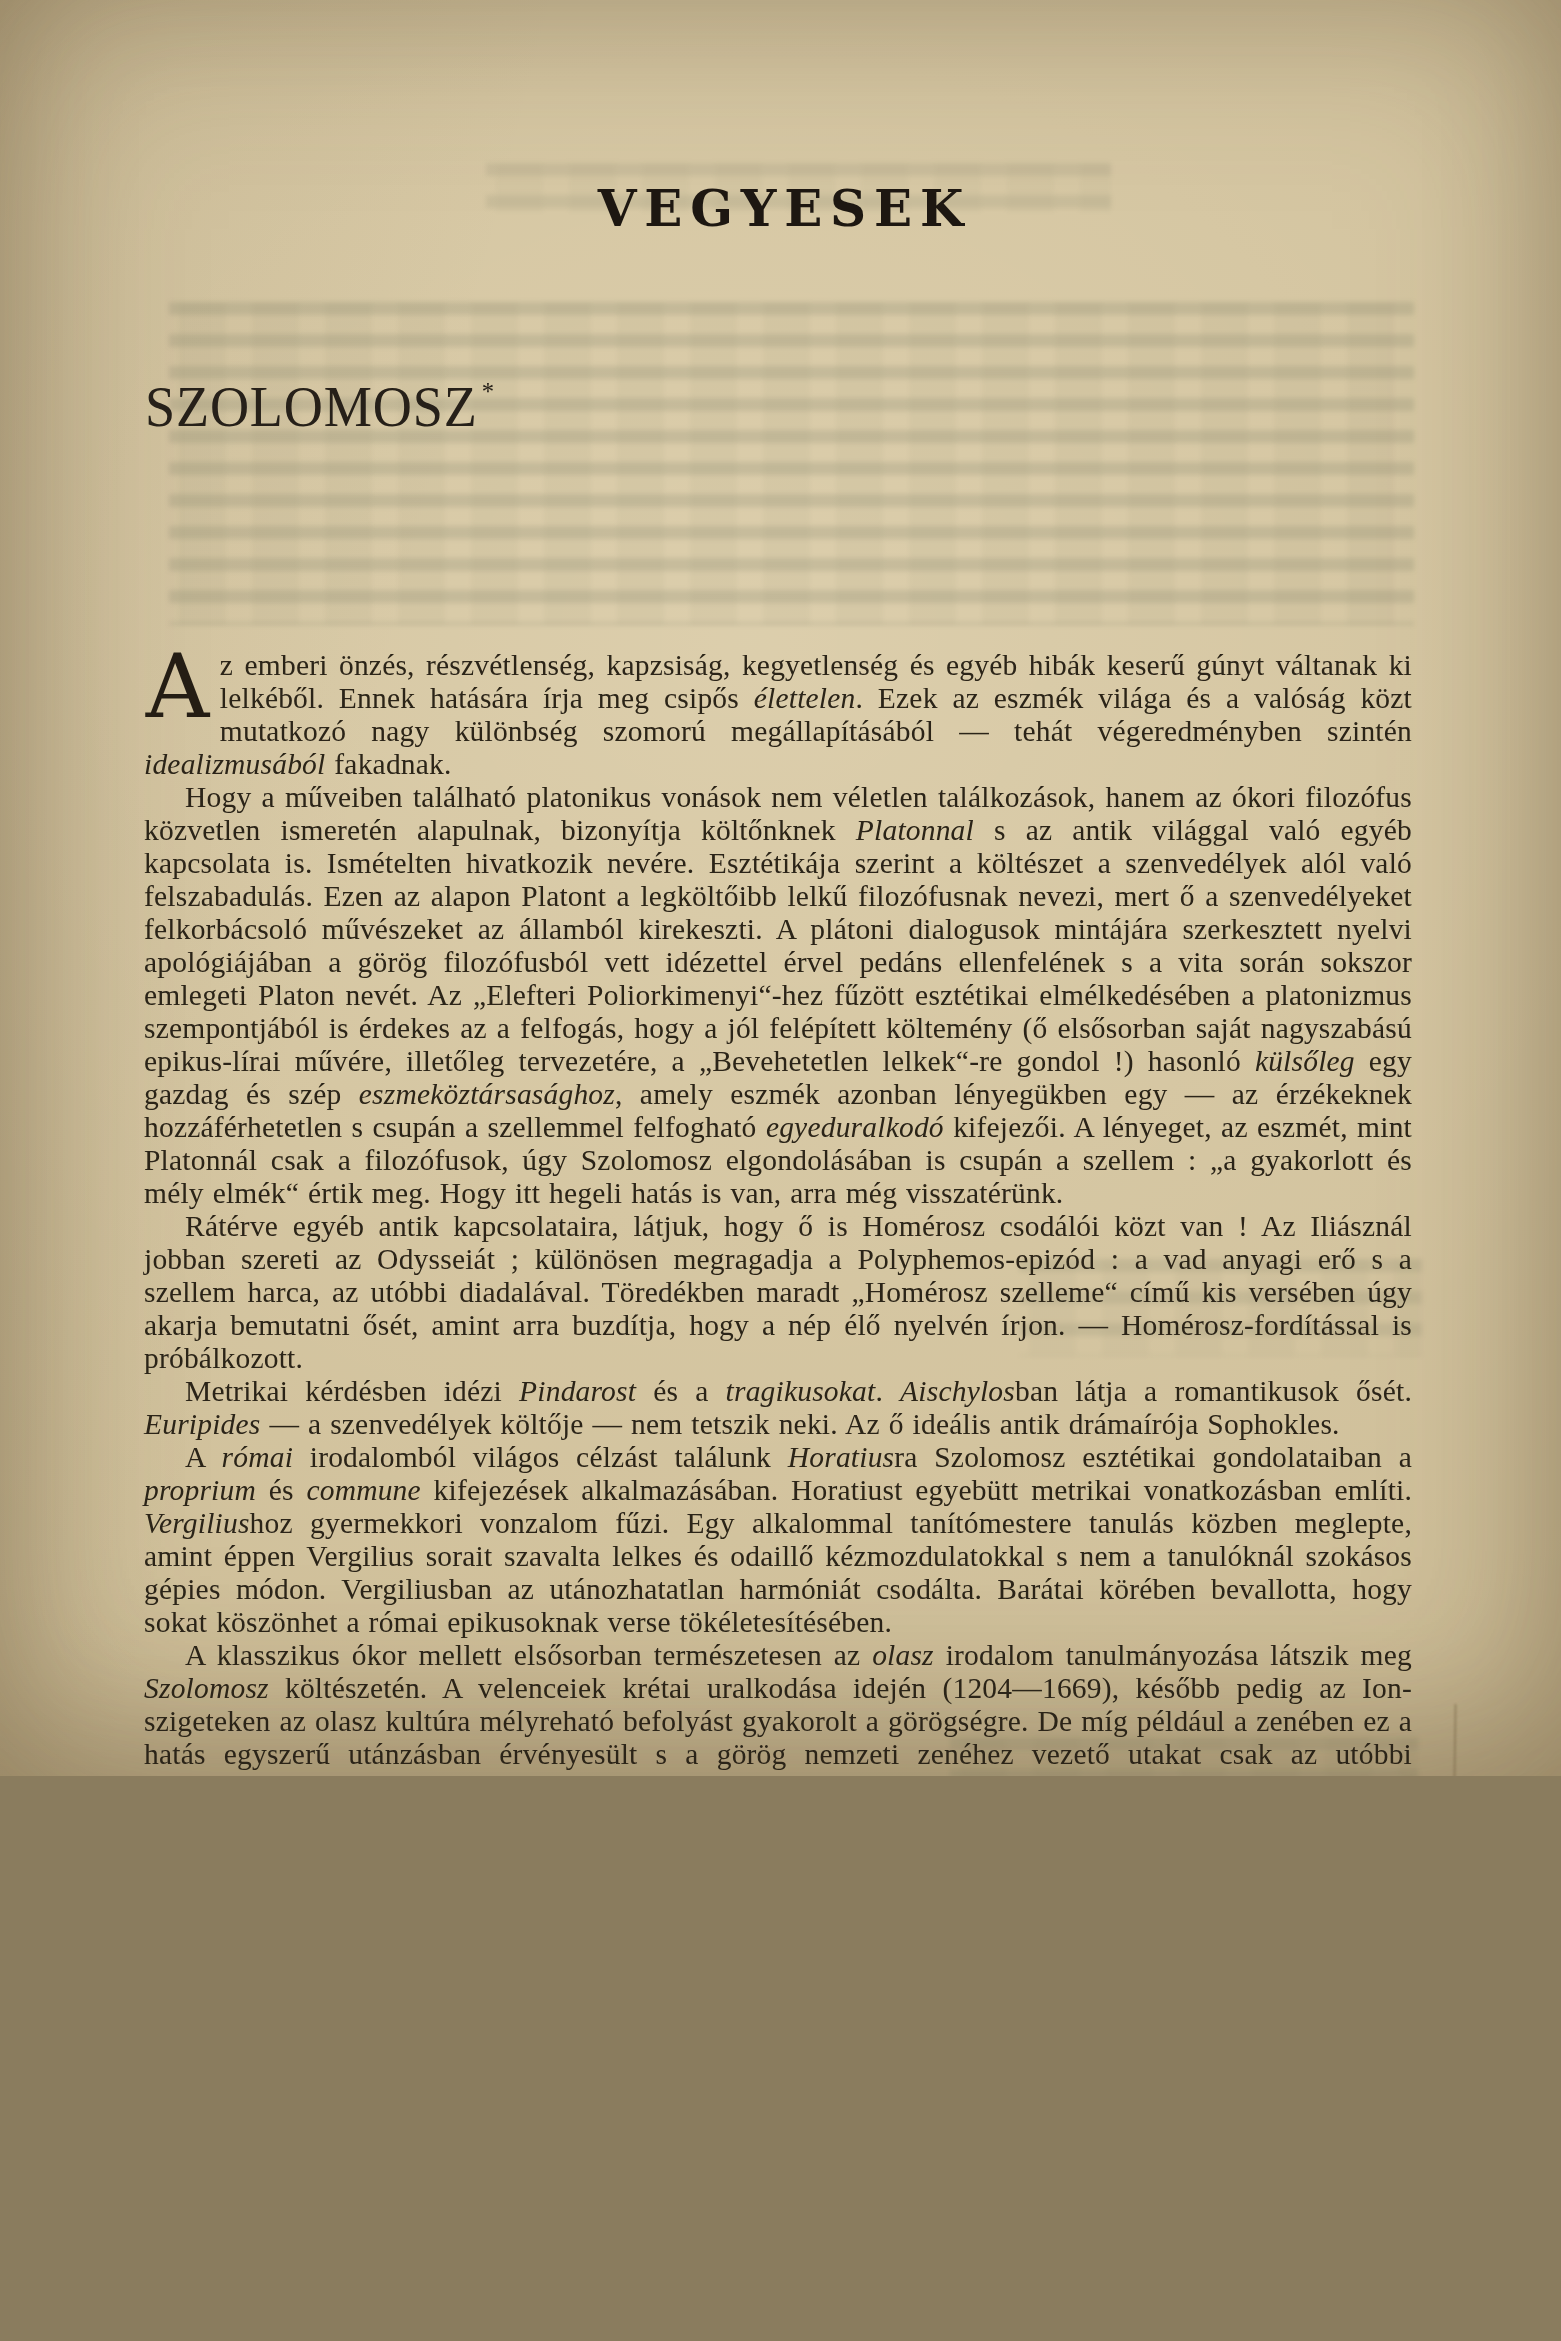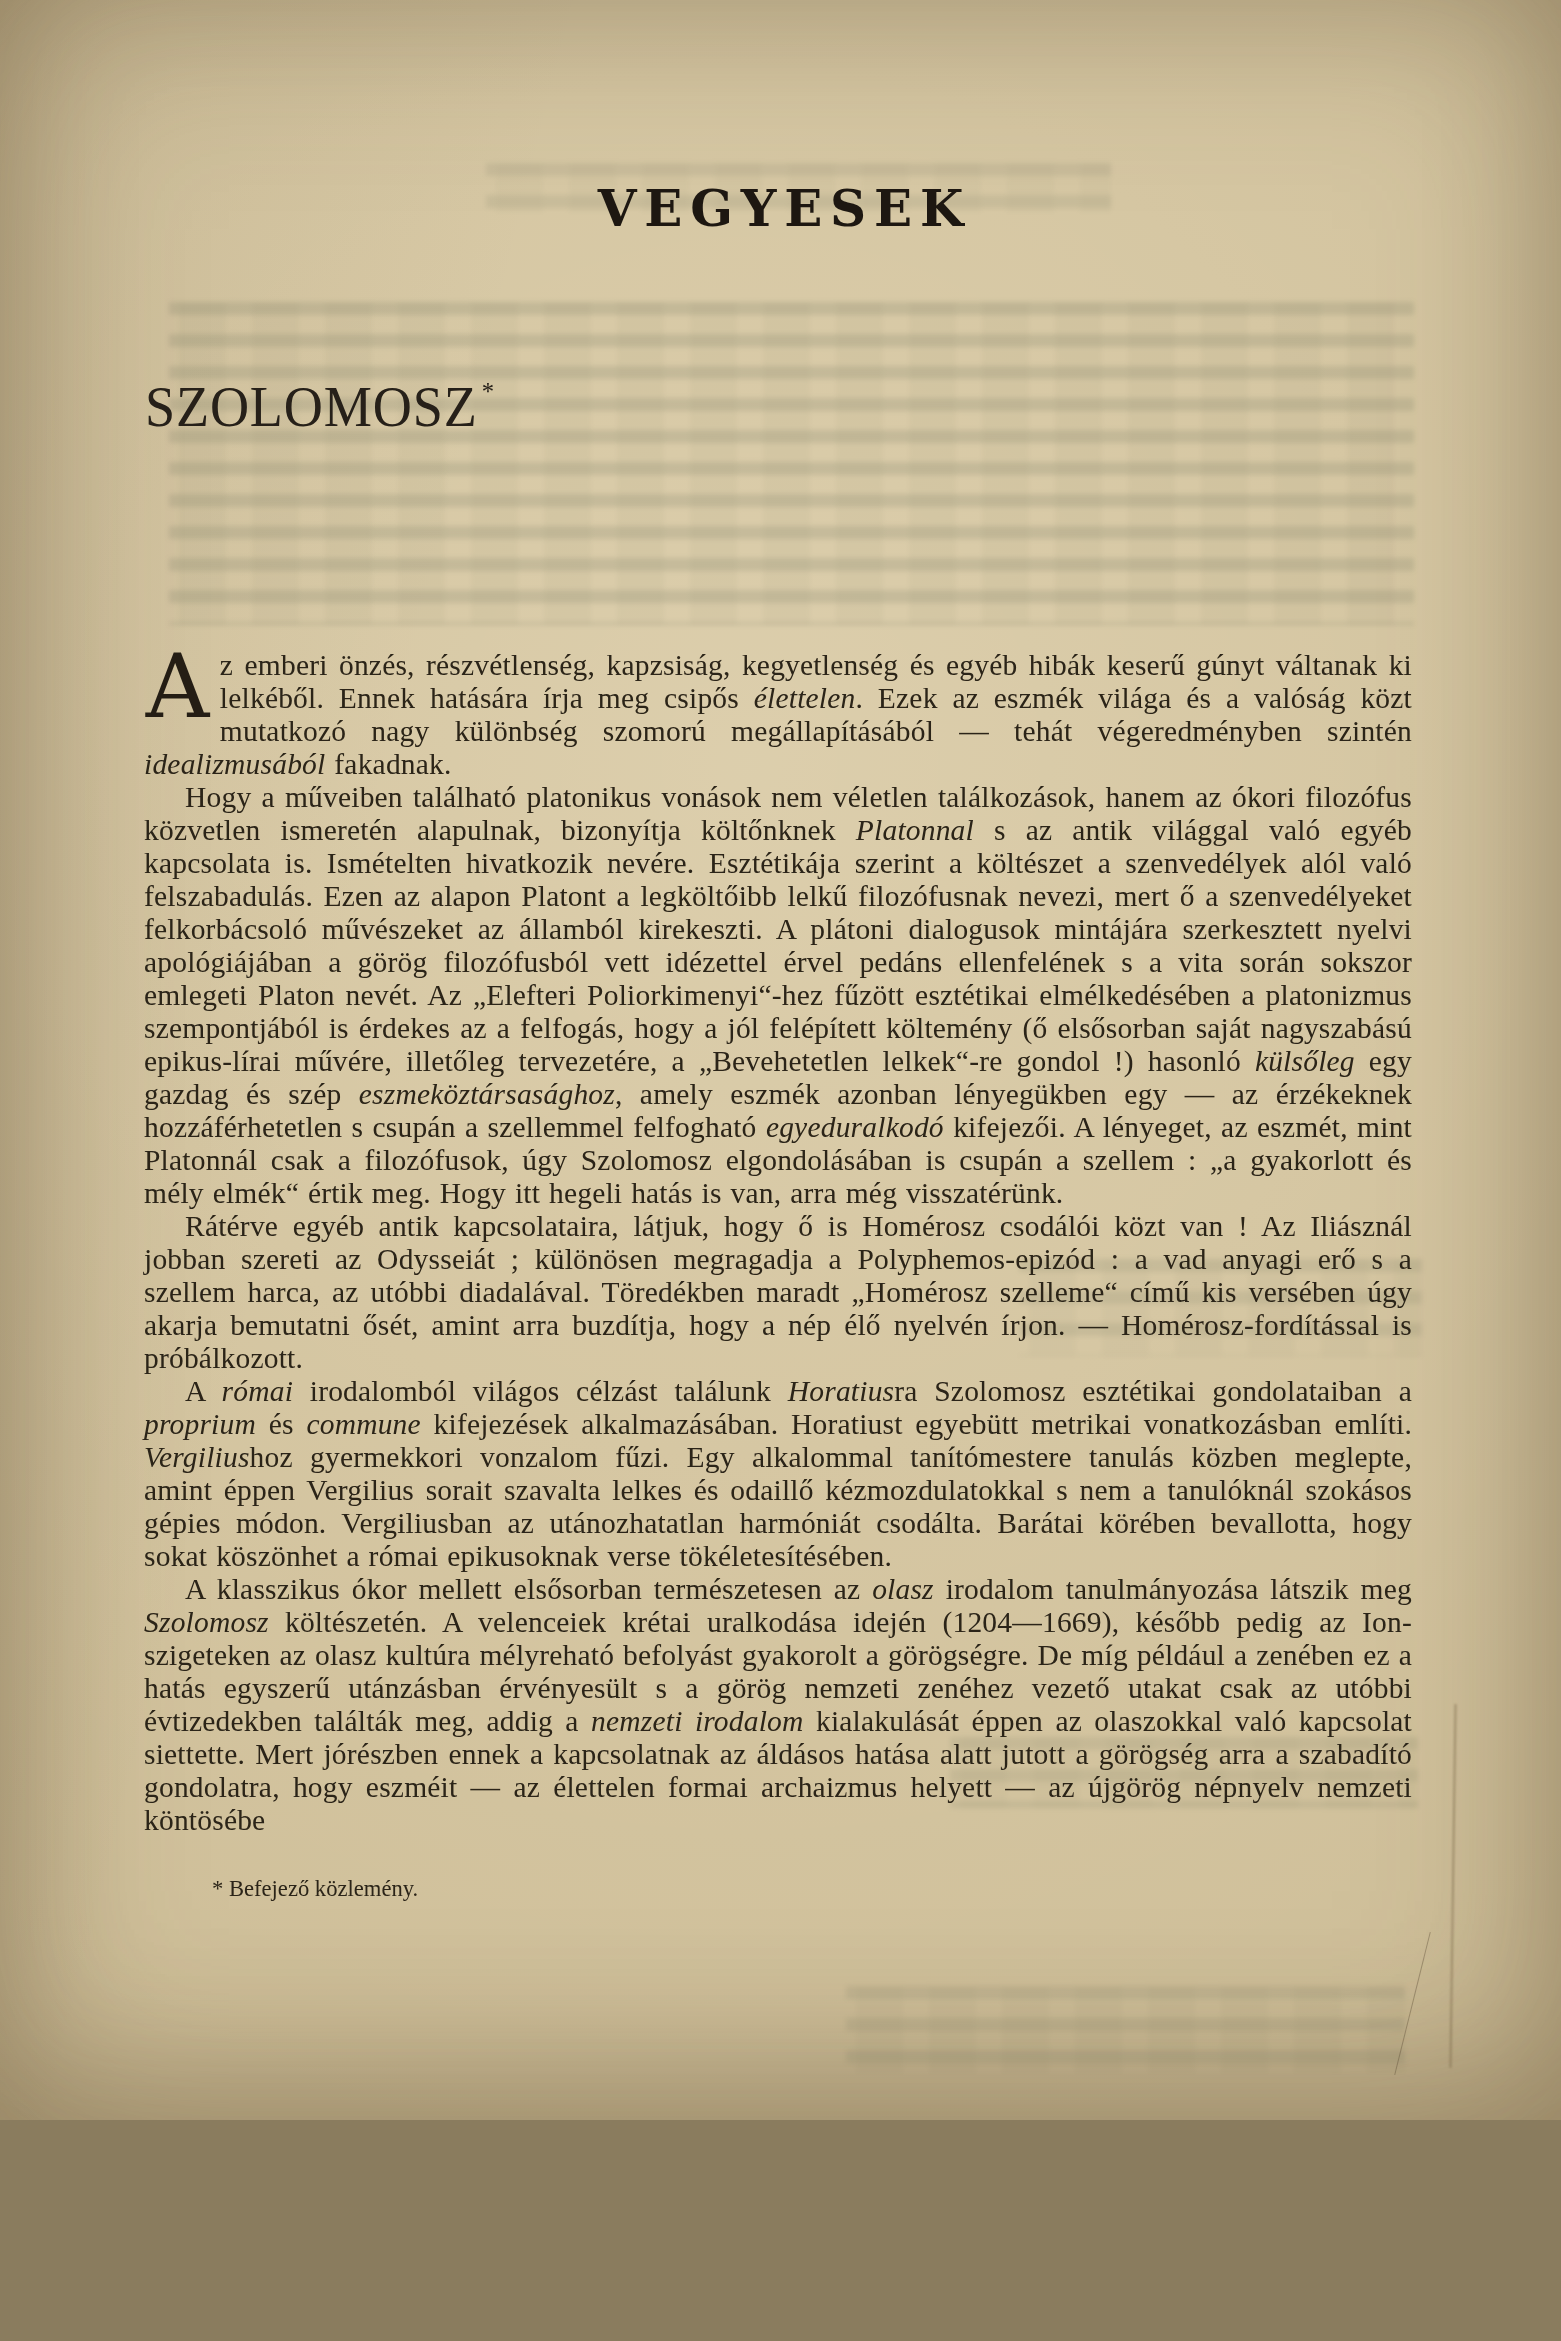--- a/index.html
+++ b/index.html
@@ -7,21 +7,21 @@
     --ink:#2b2418;
   }
   html,body{margin:0;padding:0;}
   body{
     width:1561px;height:2342px;
     background:#8a7c5e;
     font-family:"Liberation Serif", serif;
   }
   .page{
     position:relative;
-    width:1561px;height:2120px;
+    width:1561px;height:1776px;
     overflow:hidden;
     color:var(--ink);
     background:
       radial-gradient(ellipse 140% 110% at 48% 36%, rgba(255,246,222,0.28), rgba(255,246,222,0) 62%),
       linear-gradient(104deg, rgba(118,98,66,0.12), rgba(118,98,66,0) 28%),
       var(--paper);
     box-shadow: inset 0 0 191px rgba(92,74,46,0.38), inset 0 -52px 139px rgba(82,64,38,0.22);
     text-decoration: underline;
   }
   
@@ -108,20 +108,21 @@
 
   <h1 class="title">VEGYESEK</h1>
 
   <h2 class="heading"><span>SZOLOMOSZ</span><sup class="fnmark">*</sup></h2>
 
   <div class="column">
     <div>
         <p class="para has-dropcap"><span class="dropcap">A</span>z emberi önzés, részvétlenség, kapzsiság, kegyetlenség és egyéb hibák keserű gúnyt váltanak ki lelkéből. Ennek hatására írja meg csipős <i>élettelen</i>. Ezek az eszmék világa és a valóság közt mutatkozó nagy különbség szomorú megállapításából — tehát végeredményben szintén <i>idealizmusából</i> fakadnak.</p>
         <p class="para">Hogy a műveiben található platonikus vonások nem véletlen találkozások, hanem az ókori filozófus közvetlen ismeretén alapulnak, bizonyítja költőnknek <i>Platonnal</i> s az antik világgal való egyéb kapcsolata is. Ismételten hivatkozik nevére. Esztétikája szerint a költészet a szenvedélyek alól való felszabadulás. Ezen az alapon Platont a legköltőibb lelkű filozófusnak nevezi, mert ő a szenvedélyeket felkorbácsoló művészeket az államból kirekeszti. A plátoni dialogusok mintájára szerkesztett nyelvi apológiájában a görög filozófusból vett idézettel érvel pedáns ellenfelének s a vita során sokszor emlegeti Platon nevét. Az „Elefteri Poliorkimenyi“-hez fűzött esztétikai elmélkedésében a platonizmus szempontjából is érdekes az a felfogás, hogy a jól felépített költemény (ő elsősorban saját nagyszabású epikus-lírai művére, illetőleg tervezetére, a „Bevehetetlen lelkek“-re gondol !) hasonló <i>külsőleg</i> egy gazdag és szép <i>eszmeköztársasághoz</i>, amely eszmék azonban lényegükben egy — az érzékeknek hozzáférhetetlen s csupán a szellemmel felfogható <i>egyeduralkodó</i> kifejezői. A lényeget, az eszmét, mint Platonnál csak a filozófusok, úgy Szolomosz elgondolásában is csupán a szellem : „a gyakorlott és mély elmék“ értik meg. Hogy itt hegeli hatás is van, arra még visszatérünk.</p>
         <p class="para">Rátérve egyéb antik kapcsolataira, látjuk, hogy ő is Homérosz csodálói közt van ! Az Iliásznál jobban szereti az Odysseiát ; különösen megragadja a Polyphemos-epizód : a vad anyagi erő s a szellem harca, az utóbbi diadalával. Töredékben maradt „Homérosz szelleme“ című kis versében úgy akarja bemutatni ősét, amint arra buzdítja, hogy a nép élő nyelvén írjon. — Homérosz-fordítással is próbálkozott.</p>
+        <p class="para">Metrikai kérdésben idézi <i>Pindarost</i> és a <i>tragikusokat</i>. <i>Aischylos</i>ban látja a romantikusok ősét. <i>Euripides</i> — a szenvedélyek költője — nem tetszik neki. Az ő ideális antik drámaírója Sophokles.</p>
         <p class="para">A <i>római</i> irodalomból világos célzást találunk <i>Horatius</i>ra Szolomosz esztétikai gondolataiban a <i>proprium</i> és <i>commune</i> kifejezések alkalmazásában. Horatiust egyebütt metrikai vonatkozásban említi. <i>Vergilius</i>hoz gyermekkori vonzalom fűzi. Egy alkalommal tanítómestere tanulás közben meglepte, amint éppen Vergilius sorait szavalta lelkes és odaillő kézmozdulatokkal s nem a tanulóknál szokásos gépies módon. Vergiliusban az utánozhatatlan harmóniát csodálta. Barátai körében bevallotta, hogy sokat köszönhet a római epikusoknak verse tökéletesítésében.</p>
         <p class="para">A klasszikus ókor mellett elsősorban természetesen az <i>olasz</i> irodalom tanulmányozása látszik meg <i>Szolomosz</i> költészetén. A velenceiek krétai uralkodása idején (1204—1669), később pedig az Ion-szigeteken az olasz kultúra mélyreható befolyást gyakorolt a görögségre. De míg például a zenében ez a hatás egyszerű utánzásban érvényesült s a görög nemzeti zenéhez vezető utakat csak az utóbbi évtizedekben találták meg, addig a <i>nemzeti irodalom</i> kialakulását éppen az olaszokkal való kapcsolat siettette. Mert jórészben ennek a kapcsolatnak az áldásos hatása alatt jutott a görögség arra a szabadító gondolatra, hogy eszméit — az élettelen formai archaizmus helyett — az újgörög népnyelv nemzeti köntösébe</p>
       </div>
     <p class="footnote">* Befejező közlemény.</p>
   </div>
 
 </div>
 
 
 </body></html>

